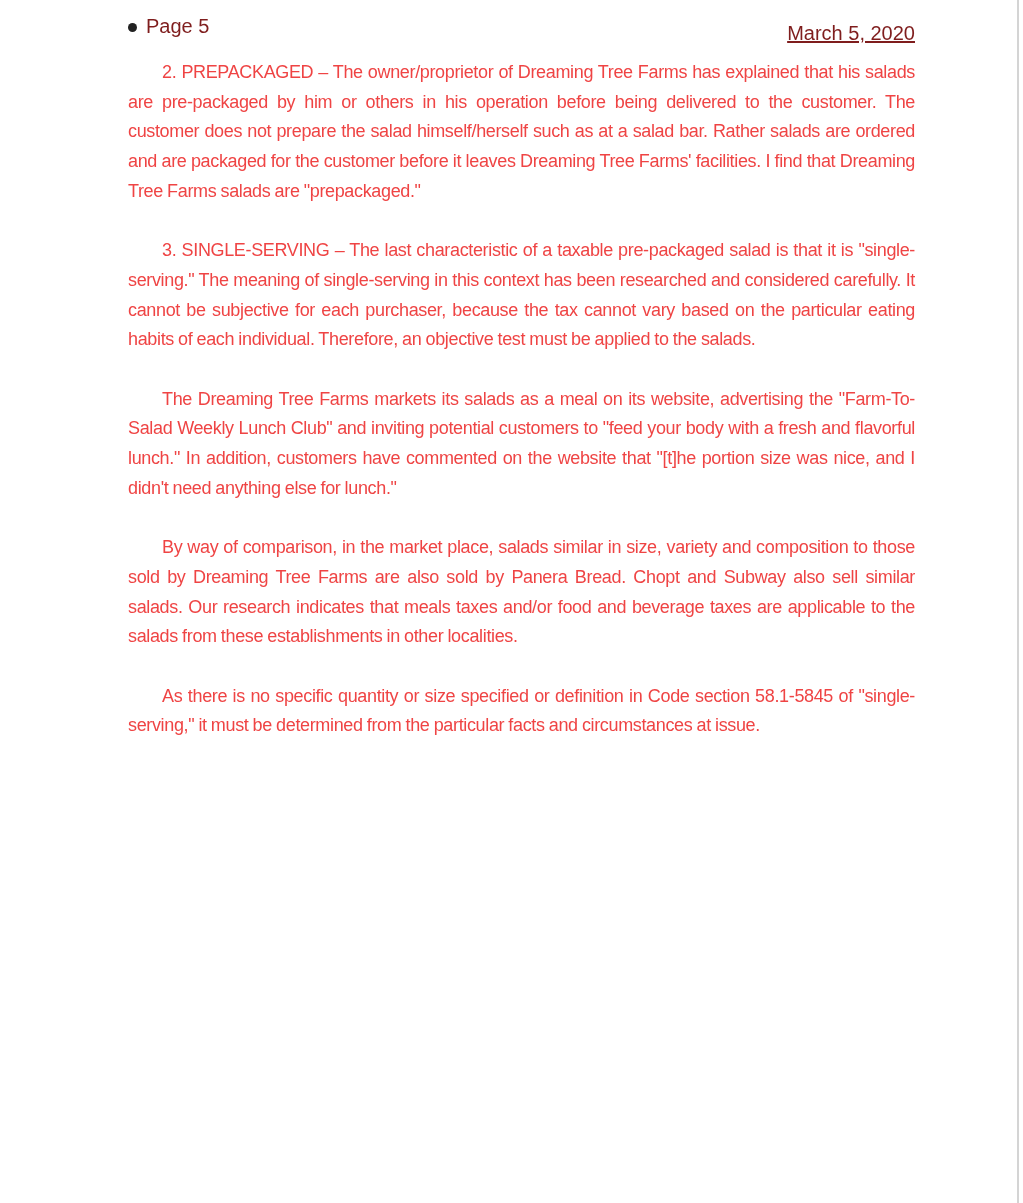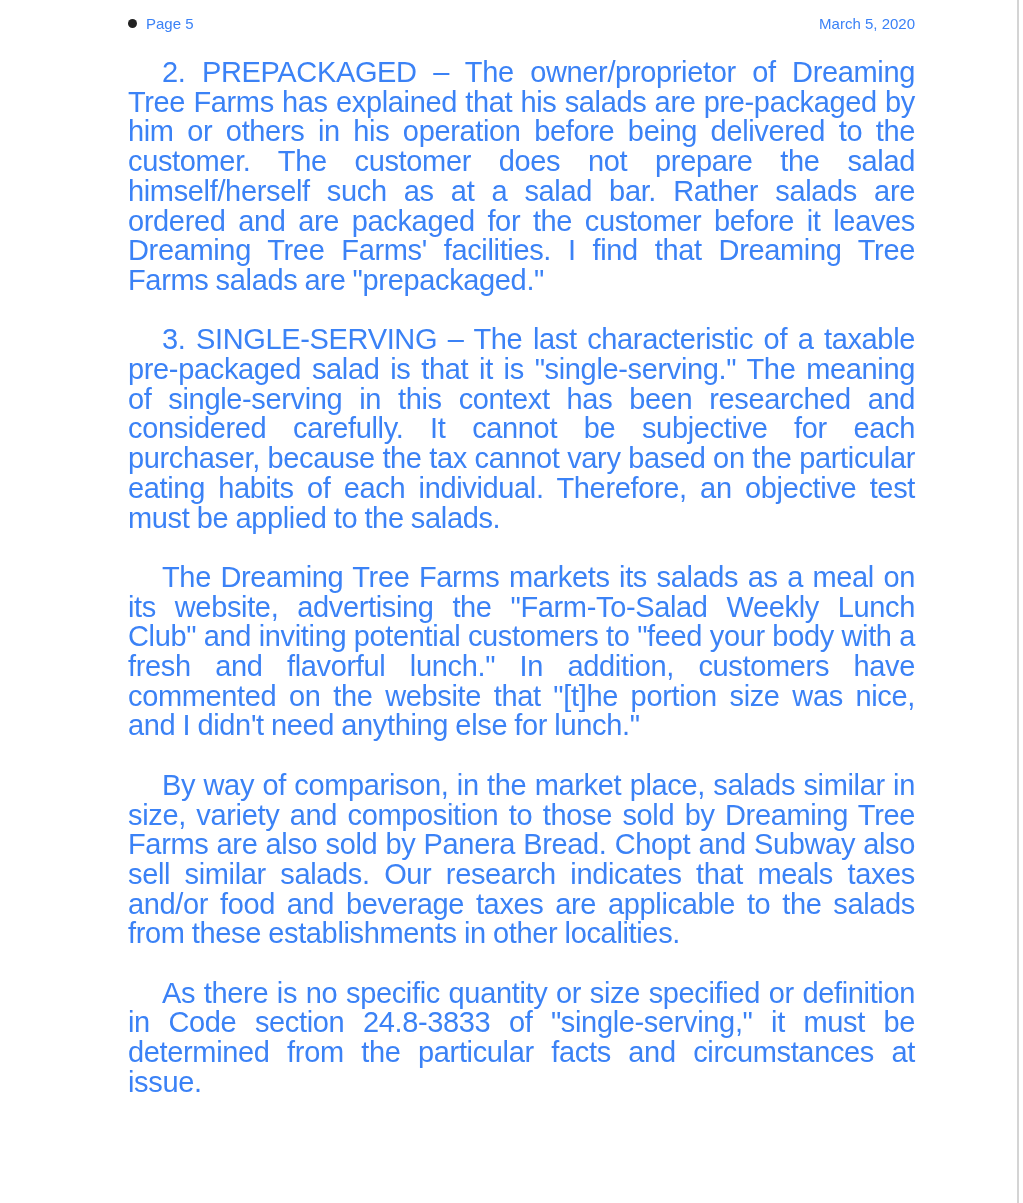--- a/index.html
+++ b/index.html
@@ -22,52 +22,53 @@
     height: 1203px;
     background: #d4d4d4;
   }
   .header {
     position: absolute;
     top: 15px;
     left: 128px;
     width: 787px;
     height: 22px;
     font-family: "Liberation Sans", sans-serif;
-    font-size: 15px;
-    color: #3b82f6;
+    font-size: 20px;
+    color: #7f1d1d;
     font-stretch: condensed;
   }
   .header .bullet {
     display: inline-block;
     width: 9px;
     height: 9px;
     border-radius: 50%;
     background: #222;
     margin-right: 9px;
     vertical-align: 1px;
   }
   .header .page-num {
     position: absolute;
     left: 0;
     top: 0;
   }
   .header .date {
     position: absolute;
     right: 0;
-    top: 0;
+    top: 7px;
+    text-decoration: underline;
   }
   .body-text {
     position: absolute;
     top: 58px;
     left: 128px;
     width: 787px;
     font-family: "Liberation Sans", sans-serif;
-    font-size: 29px;
+    font-size: 18px;
     line-height: 29.7px;
-    color: #3b82f6;
+    color: #ef4444;
     letter-spacing: -0.35px;
     word-spacing: -0.5px;
   }
   .para {
     margin: 0 0 29.7px 0;
     text-indent: 34px;
     text-align: justify;
   }
   .u {
     text-underline-offset: 2px;
@@ -83,14 +84,14 @@
     <span class="bullet"></span><span>Page 5</span>
   </span>
   <span class="date">March 5, 2020</span>
 </div>
 
 <div class="body-text">
   <p class="para">2. PREPACKAGED – The owner/proprietor of Dreaming Tree Farms has explained that his salads are pre-packaged by him or others in his operation before being delivered to the customer. The customer does not prepare the salad himself/herself such as at a salad bar.  Rather salads are ordered and are packaged for the customer before it leaves Dreaming Tree Farms' facilities. I find that Dreaming Tree Farms salads are "prepackaged."</p>
   <p class="para">3. SINGLE-SERVING – The last characteristic of a taxable pre-packaged salad is that it is "single-serving."  The meaning of single-serving in this context has been researched and considered carefully.  It cannot be subjective for each purchaser, because the tax cannot vary based on the particular eating habits of each individual.  Therefore, an objective test must be applied to the salads.</p>
   <p class="para"><span>The Dreaming Tree Farms markets its salads as a meal on its website, advertising the "Farm-To-Salad Weekly </span><span class="u">Lunch </span><span>Club" and inviting potential customers to "feed your body with a fresh and flavorful lunch." In addition, customers have commented on the website that "[t]he portion size was nice, and I didn't need anything else for lunch."</span></p>
   <p class="para">By way of comparison, in the market place, salads similar in size, variety and composition to those sold by Dreaming Tree Farms are also sold by Panera Bread. Chopt and Subway also sell similar salads.  Our research indicates that meals taxes and/or food and beverage taxes are applicable to the salads from these establishments in other localities.</p>
-  <p class="para">As there is no specific quantity or size specified or definition in Code section 24.8-3833 of "single-serving," it must be determined from the particular facts and circumstances at issue.</p>
+  <p class="para">As there is no specific quantity or size specified or definition in Code section 58.1-5845 of "single-serving," it must be determined from the particular facts and circumstances at issue.</p>
 </div>
 
 </body></html>

